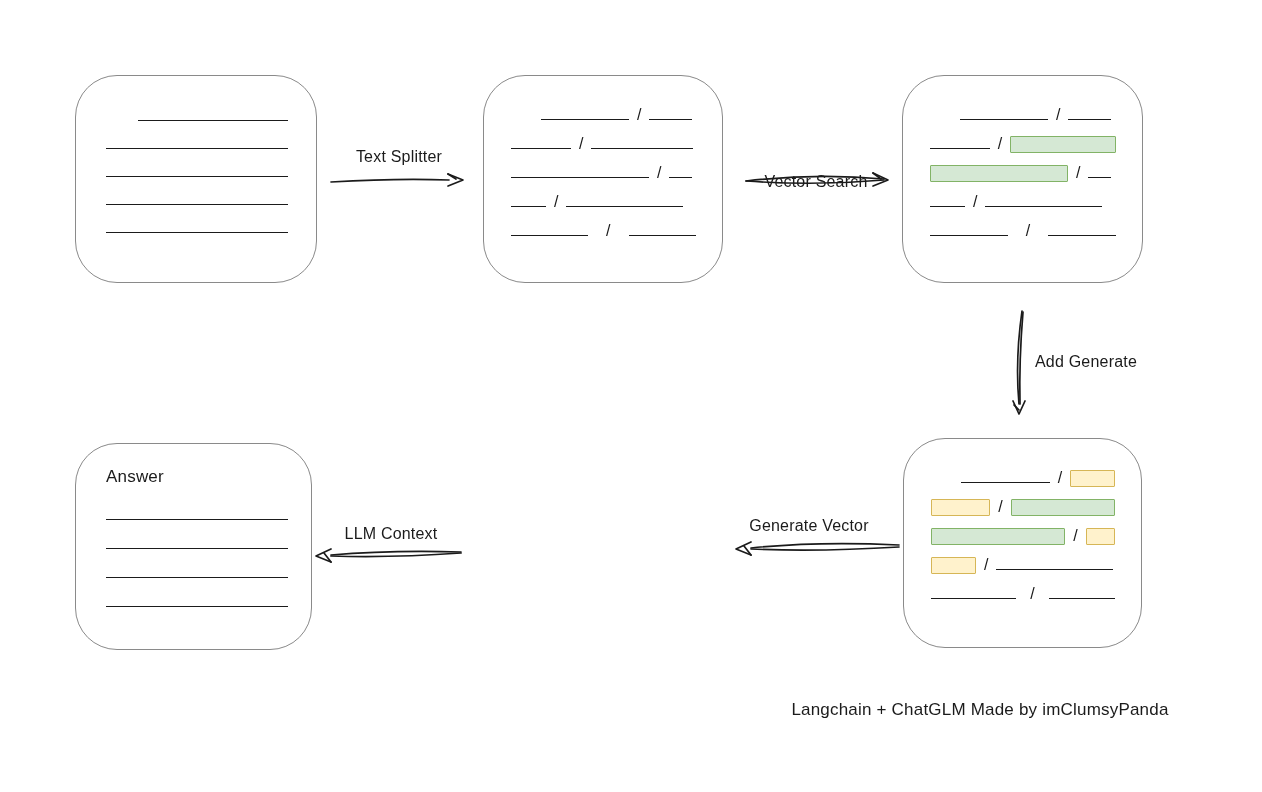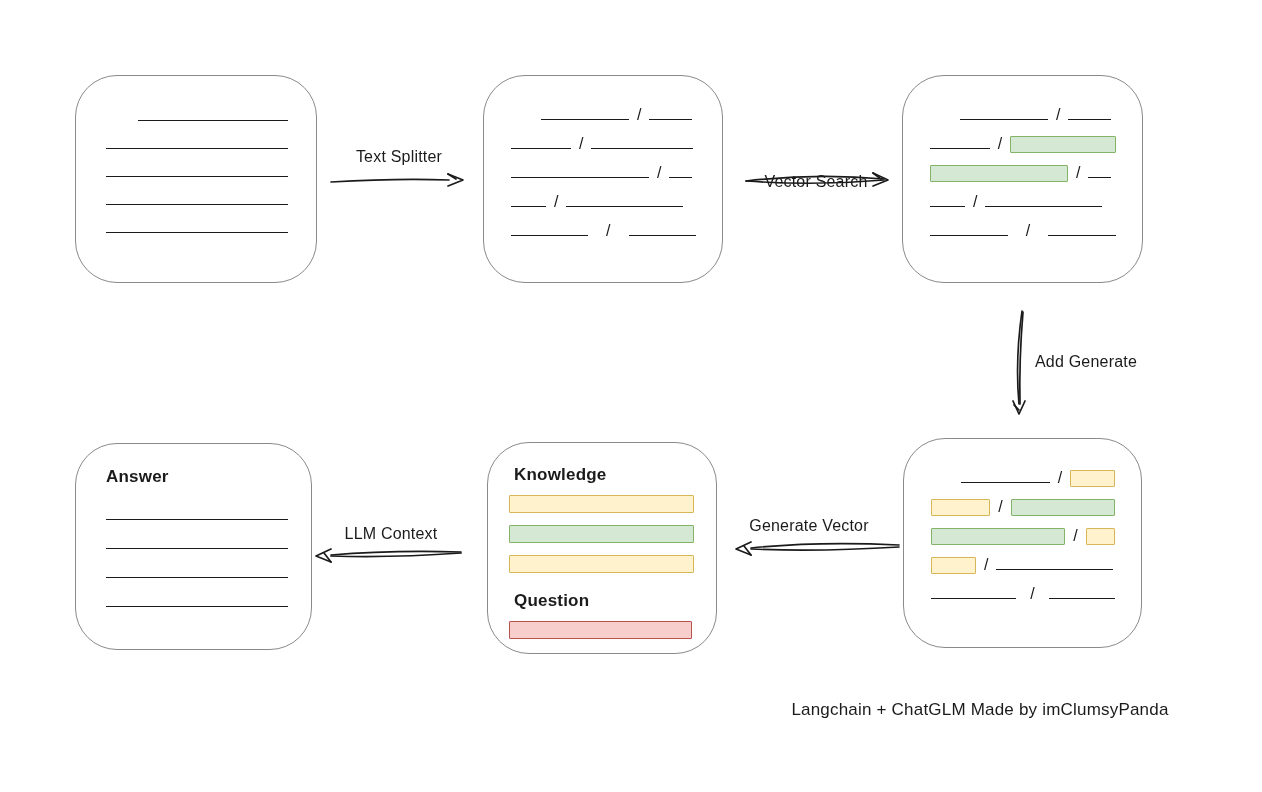--- a/index.html
+++ b/index.html
@@ -31,21 +31,21 @@
   .crow{display:flex;align-items:flex-end;gap:8px;height:18px;}
   .seg{height:15px;border:1.4px solid;border-radius:1px;box-sizing:content-box;}
   .seg.line{height:0;border:none;border-top:1.7px solid var(--ink);margin-bottom:4px;border-radius:0;}
   .slash{font-size:16px;line-height:1;margin-bottom:1px;font-weight:500;}
 
   
   .tline{height:0;border-top:1.7px solid var(--ink);}
   .doc-lines{padding:44px 30px 0;display:flex;flex-direction:column;gap:27px;}
   .answer-lines{padding:0 30px;display:flex;flex-direction:column;gap:28px;margin-top:32px;}
 
-  .node-heading{font-size:17px;font-weight:700;letter-spacing:.2px;}
+  .node-heading{font-size:17px;font-weight:400;letter-spacing:.2px;}
   #box-answer .node-heading{margin:23px 0 0 30px;}
   #box-prompt .node-heading{margin:22px 0 0 26px;}
   #box-prompt .node-heading.q{margin-top:18px;}
   .bars{padding:0 0 0 21px;display:flex;flex-direction:column;gap:12px;margin-top:10px;}
   .bar{height:16px;border:1.4px solid;border-radius:1px;}
 
   .arrow-label{
     position:absolute;font-size:16px;font-weight:500;
     text-align:center;white-space:nowrap;letter-spacing:.2px;
   }
@@ -160,32 +160,20 @@
           <div class="seg line" style="width: 117px;"></div>
         </div>
         <div class="crow">
           <div class="seg line" style="width: 90px;"></div>
           <span class="slash" style="margin-left: 6px;">/</span>
           <div class="seg line" style="width: 70px; margin-left: 6px;"></div>
         </div>
       </div>
   </div>
 
-  <div class="box" id="box-prompt">
-    <div class="node-heading">Knowledge</div>
-    <div class="bars">
-        <div class="bar" style="width: 183px; background: rgb(255, 242, 204); border-color: rgb(214, 182, 86);"></div>
-        <div class="bar" style="width: 183px; background: rgb(213, 232, 212); border-color: rgb(130, 179, 102);"></div>
-        <div class="bar" style="width: 183px; background: rgb(255, 242, 204); border-color: rgb(214, 182, 86);"></div>
-      </div>
-    <div class="node-heading q">Question</div>
-    <div class="bars">
-        <div class="bar" style="width: 181px; background: rgb(248, 206, 204); border-color: rgb(184, 84, 80);"></div>
-      </div>
-  </div>
 
   <div class="box" id="box-answer">
     <div class="node-heading">Answer</div>
     <div class="answer-lines">
         <div class="tline" style="width: 182px;"></div>
         <div class="tline" style="width: 182px;"></div>
         <div class="tline" style="width: 182px;"></div>
         <div class="tline" style="width: 182px;"></div>
       </div>
   </div>

